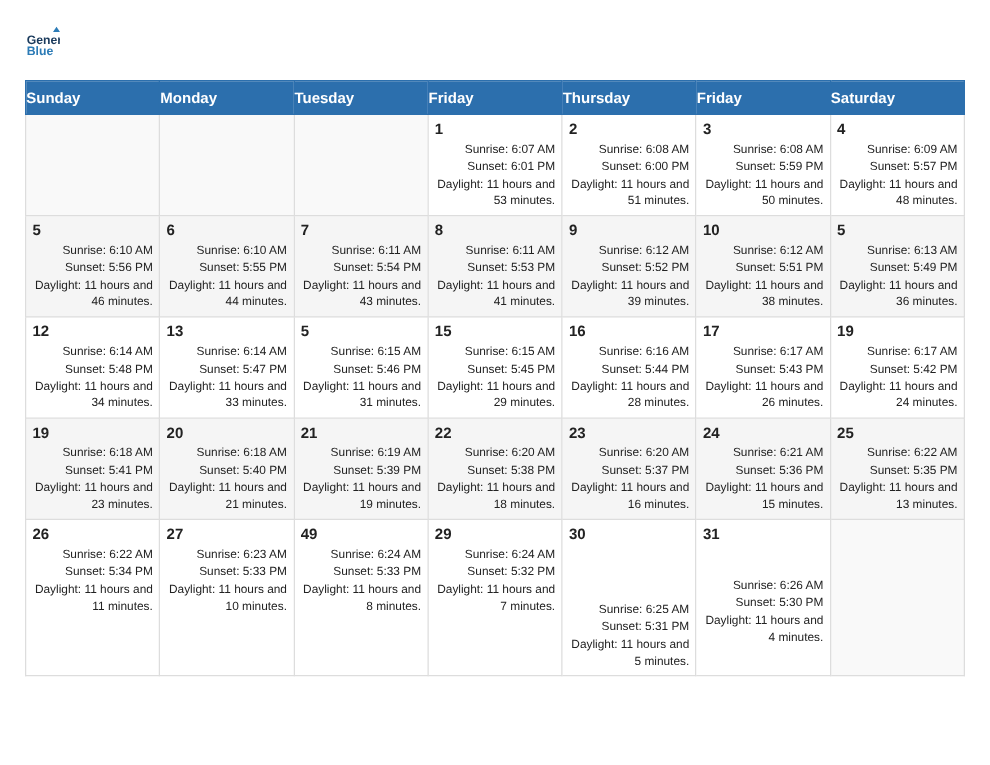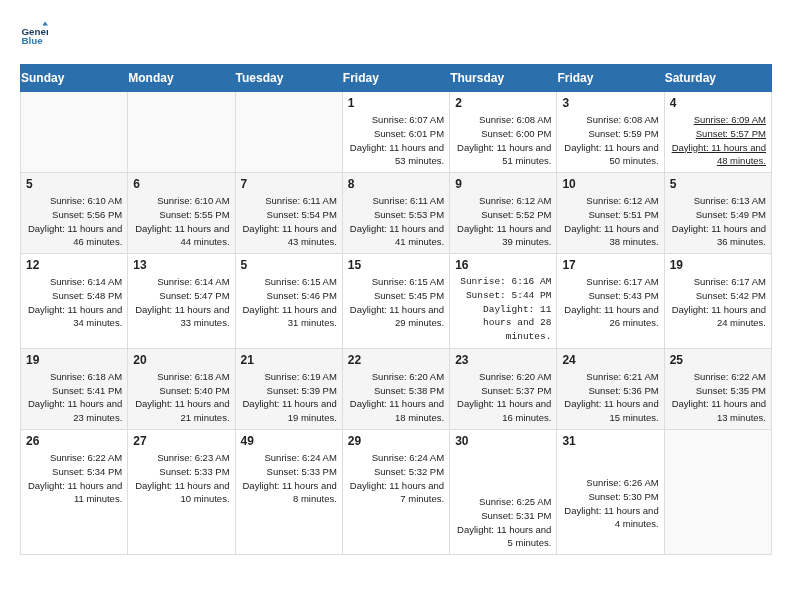--- a/index.html
+++ b/index.html
@@ -132,21 +132,21 @@
 Daylight: 11 hours and 51 minutes.</div>
         </td>
         <td>
           <span class="day-number">3</span>
           <div class="day-info" style="white-space: pre-line;">Sunrise: 6:08 AM
 Sunset: 5:59 PM
 Daylight: 11 hours and 50 minutes.</div>
         </td>
         <td>
           <span class="day-number">4</span>
-          <div class="day-info" style="white-space: pre-line; text-decoration: underline;">Sunrise: 6:09 AM
+          <div class="day-info" style="white-space: pre-line;">Sunrise: 6:09 AM
 Sunset: 5:57 PM
 Daylight: 11 hours and 48 minutes.</div>
         </td>
       </tr>
       <tr>
         <td>
           <span class="day-number">5</span>
           <div class="day-info" style="white-space: pre-line;">Sunrise: 6:10 AM
 Sunset: 5:56 PM
 Daylight: 11 hours and 46 minutes.</div>
@@ -208,21 +208,21 @@
 Daylight: 11 hours and 31 minutes.</div>
         </td>
         <td>
           <span class="day-number">15</span>
           <div class="day-info" style="white-space: pre-line;">Sunrise: 6:15 AM
 Sunset: 5:45 PM
 Daylight: 11 hours and 29 minutes.</div>
         </td>
         <td>
           <span class="day-number">16</span>
-          <div class="day-info" style="white-space: pre-line; font-family: Liberation Mono, monospace;">Sunrise: 6:16 AM
+          <div class="day-info" style="white-space: pre-line;">Sunrise: 6:16 AM
 Sunset: 5:44 PM
 Daylight: 11 hours and 28 minutes.</div>
         </td>
         <td>
           <span class="day-number">17</span>
           <div class="day-info" style="white-space: pre-line;">Sunrise: 6:17 AM
 Sunset: 5:43 PM
 Daylight: 11 hours and 26 minutes.</div>
         </td>
         <td>

